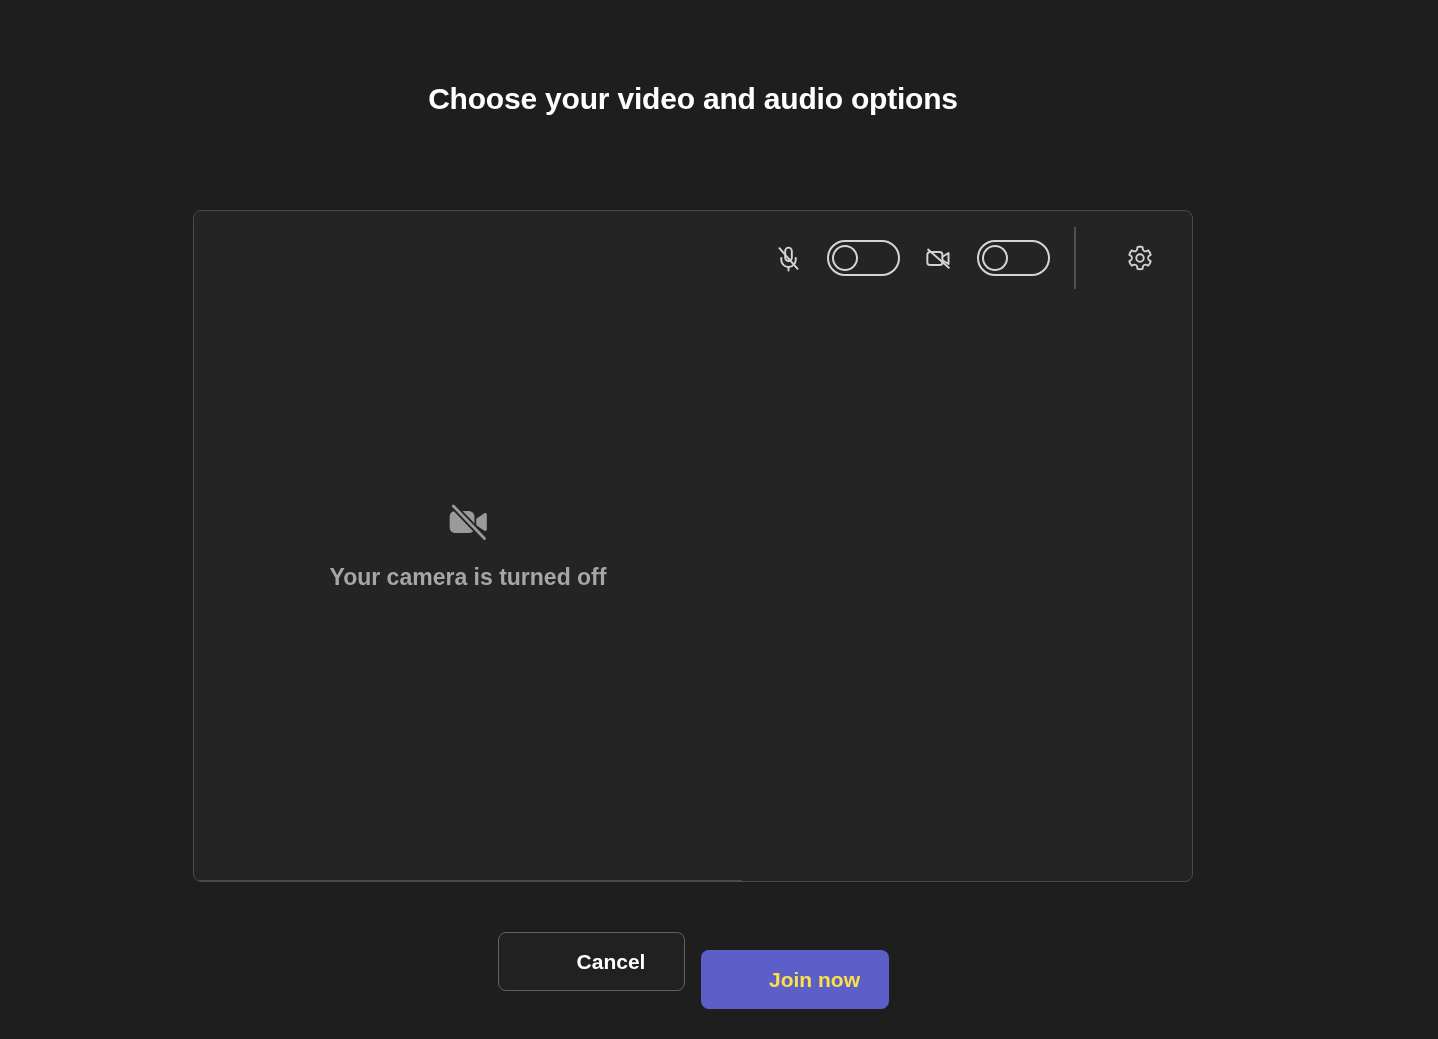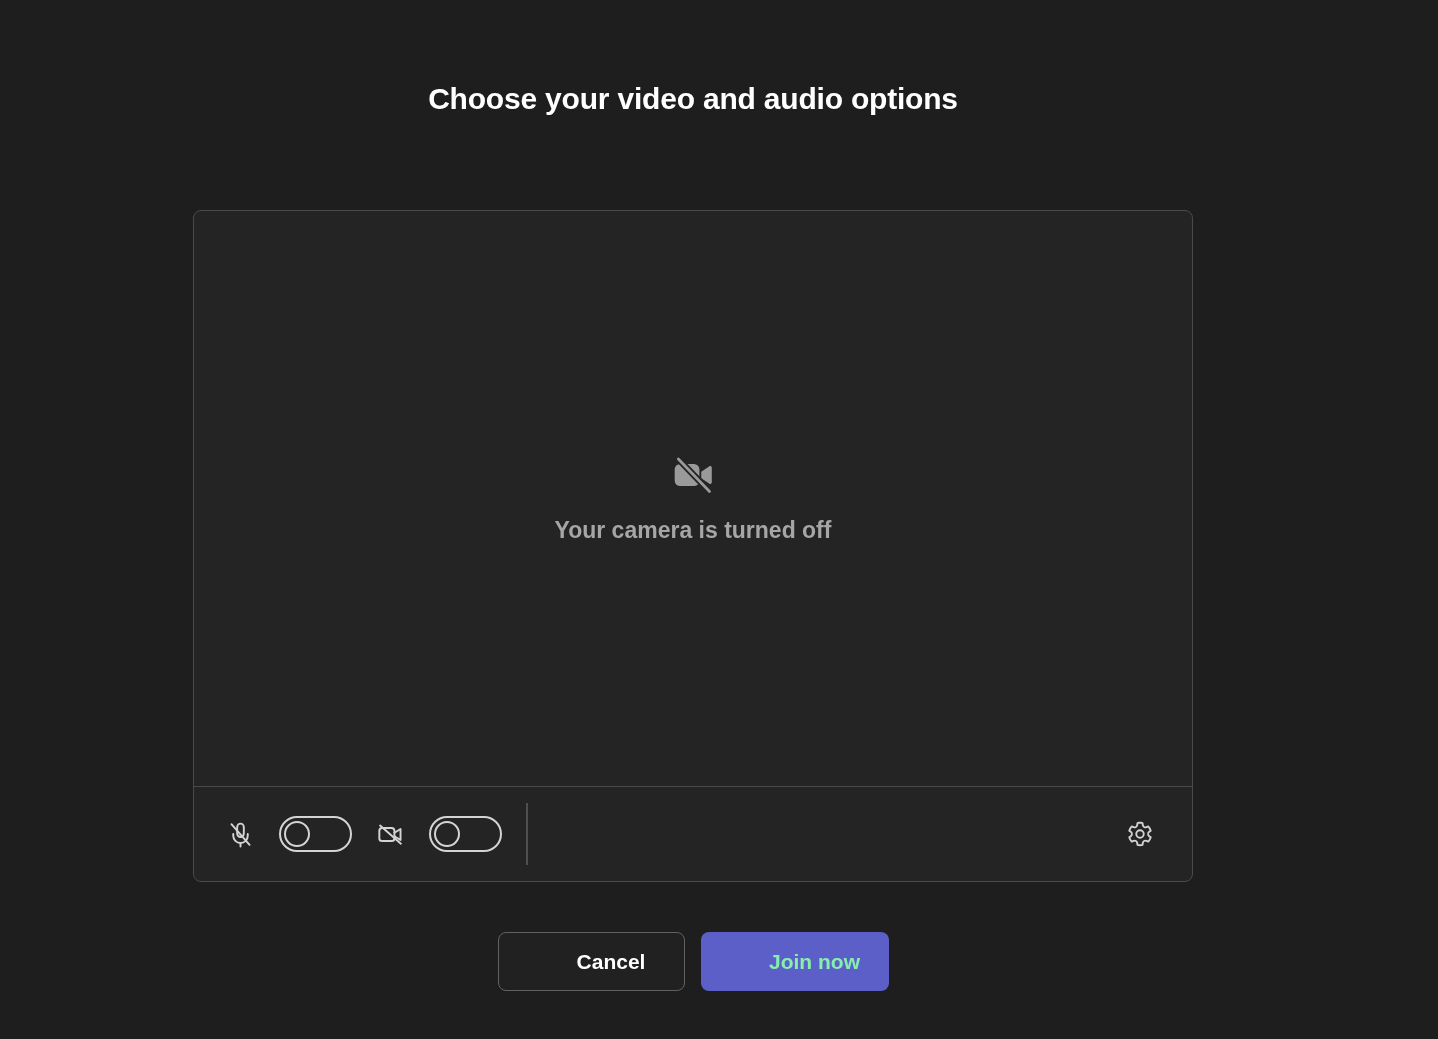--- a/index.html
+++ b/index.html
@@ -30,21 +30,20 @@
   .panel {
     position: absolute;
     top: 210px;
     left: 193px;
     width: 1000px;
     height: 672px;
     background: #242424;
     border: 1px solid #4a4a4a;
     border-radius: 8px;
     display: flex;
-    flex-direction: column;
     overflow: hidden;
   }
 
   .preview {
     flex: 1;
     border-bottom: 1px solid #4a4a4a;
     display: flex;
     flex-direction: column;
     align-items: center;
     justify-content: center;
@@ -138,21 +137,22 @@
   .btn-cancel {
     min-width: 187px;
     background: #212121;
     border: 1.5px solid #616161;
     color: #ffffff;
   }
   .btn-join {
     min-width: 188px;
     background: #5b5fc7;
     border: none;
-    color: #86efac;
+    color: #fde047;
+    margin-top: 18px;
   }
 </style>
 </head>
 <body>
 
 <div class="page">
 
   <h1 class="title">Choose your video and audio options</h1>
 
   <div class="panel">

